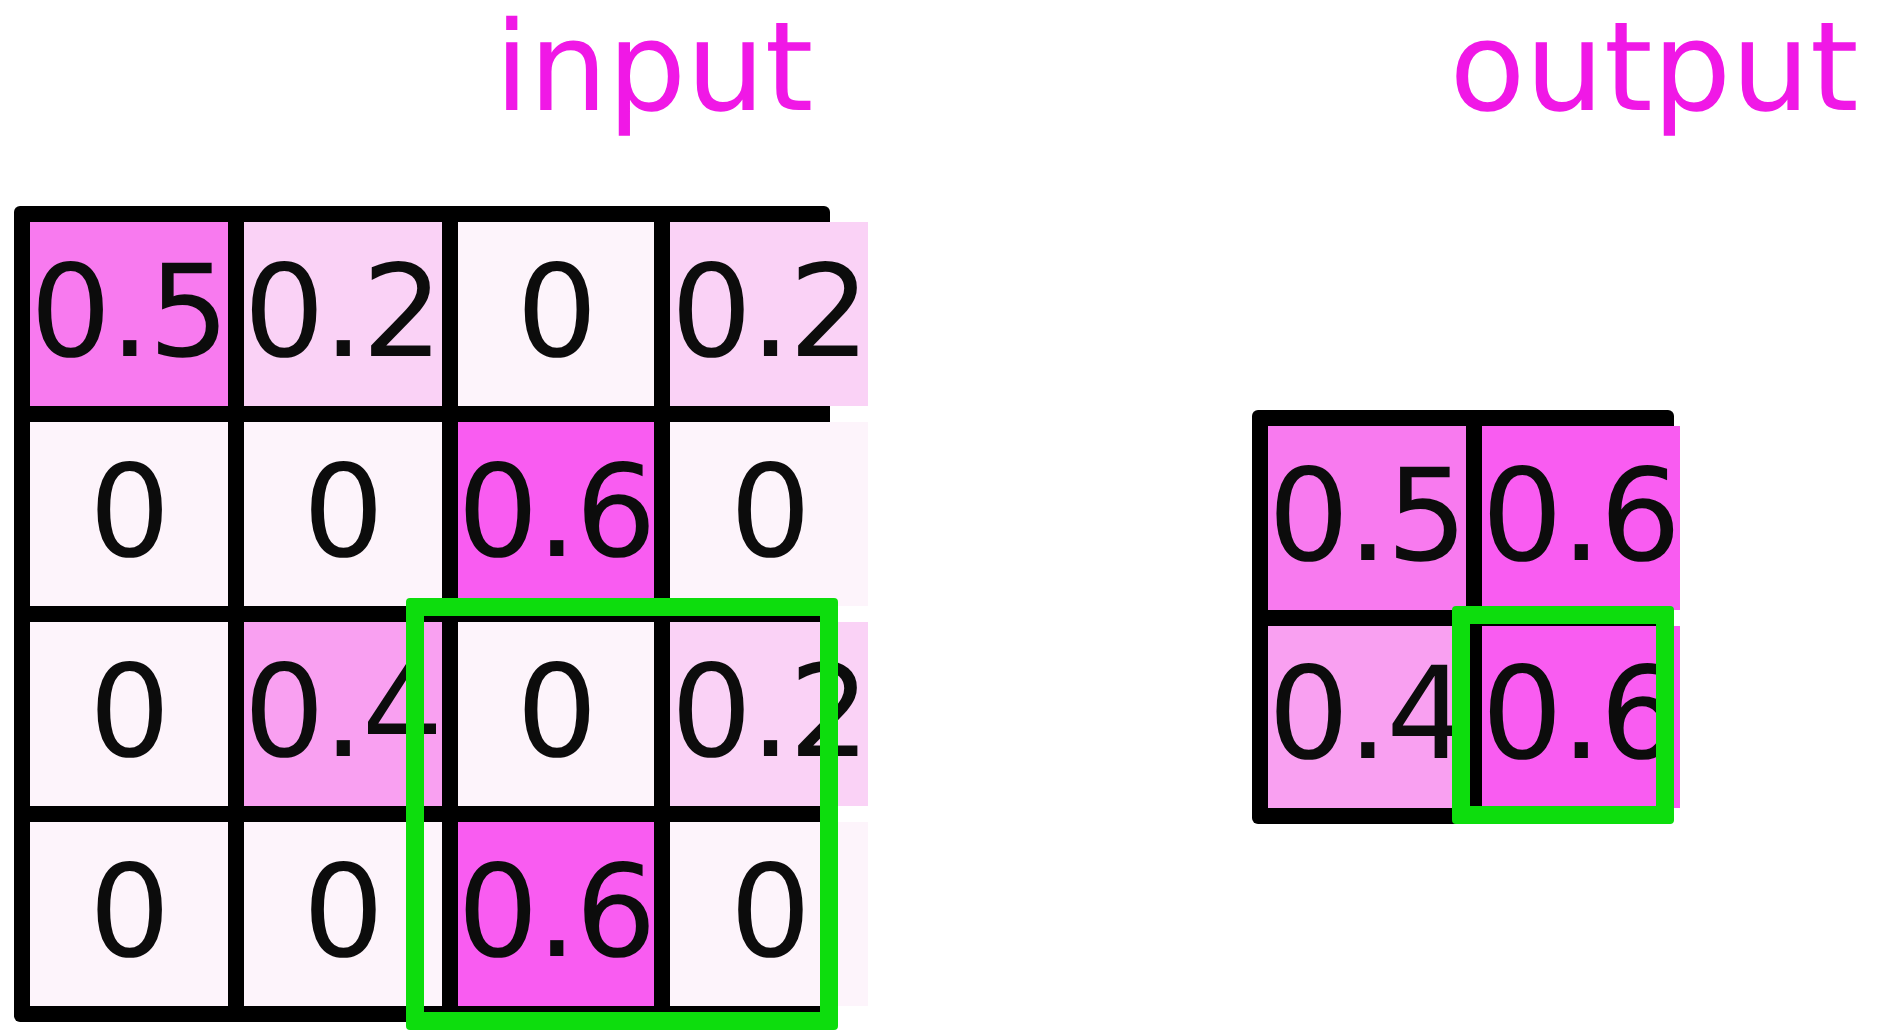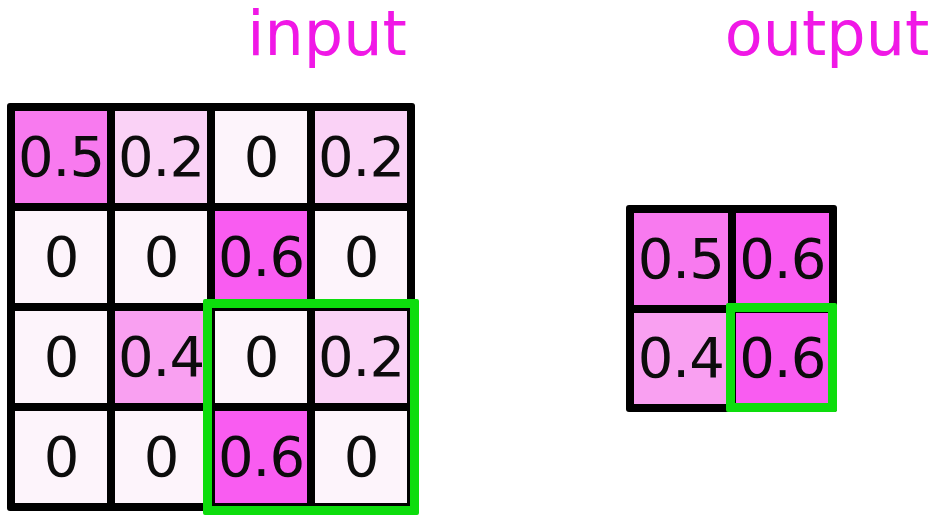--- a/index.html
+++ b/index.html
@@ -47,21 +47,21 @@
     width: 211px; height: 207px;
     grid-template-columns: repeat(2, 1fr);
     grid-template-rows: repeat(2, 1fr);
     gap: 8px;
     padding: 8px;
   }
   .cell {
     display: flex;
     align-items: center;
     justify-content: center;
-    font-size: 56px;
+    font-size: 64px;
     line-height: 1;
     letter-spacing: -1px;
     user-select: none;
   }
   .hl {
     position: absolute;
     box-sizing: border-box;
     border: 9px solid #0ddd0d;
     background: transparent;
     border-radius: 2px;

